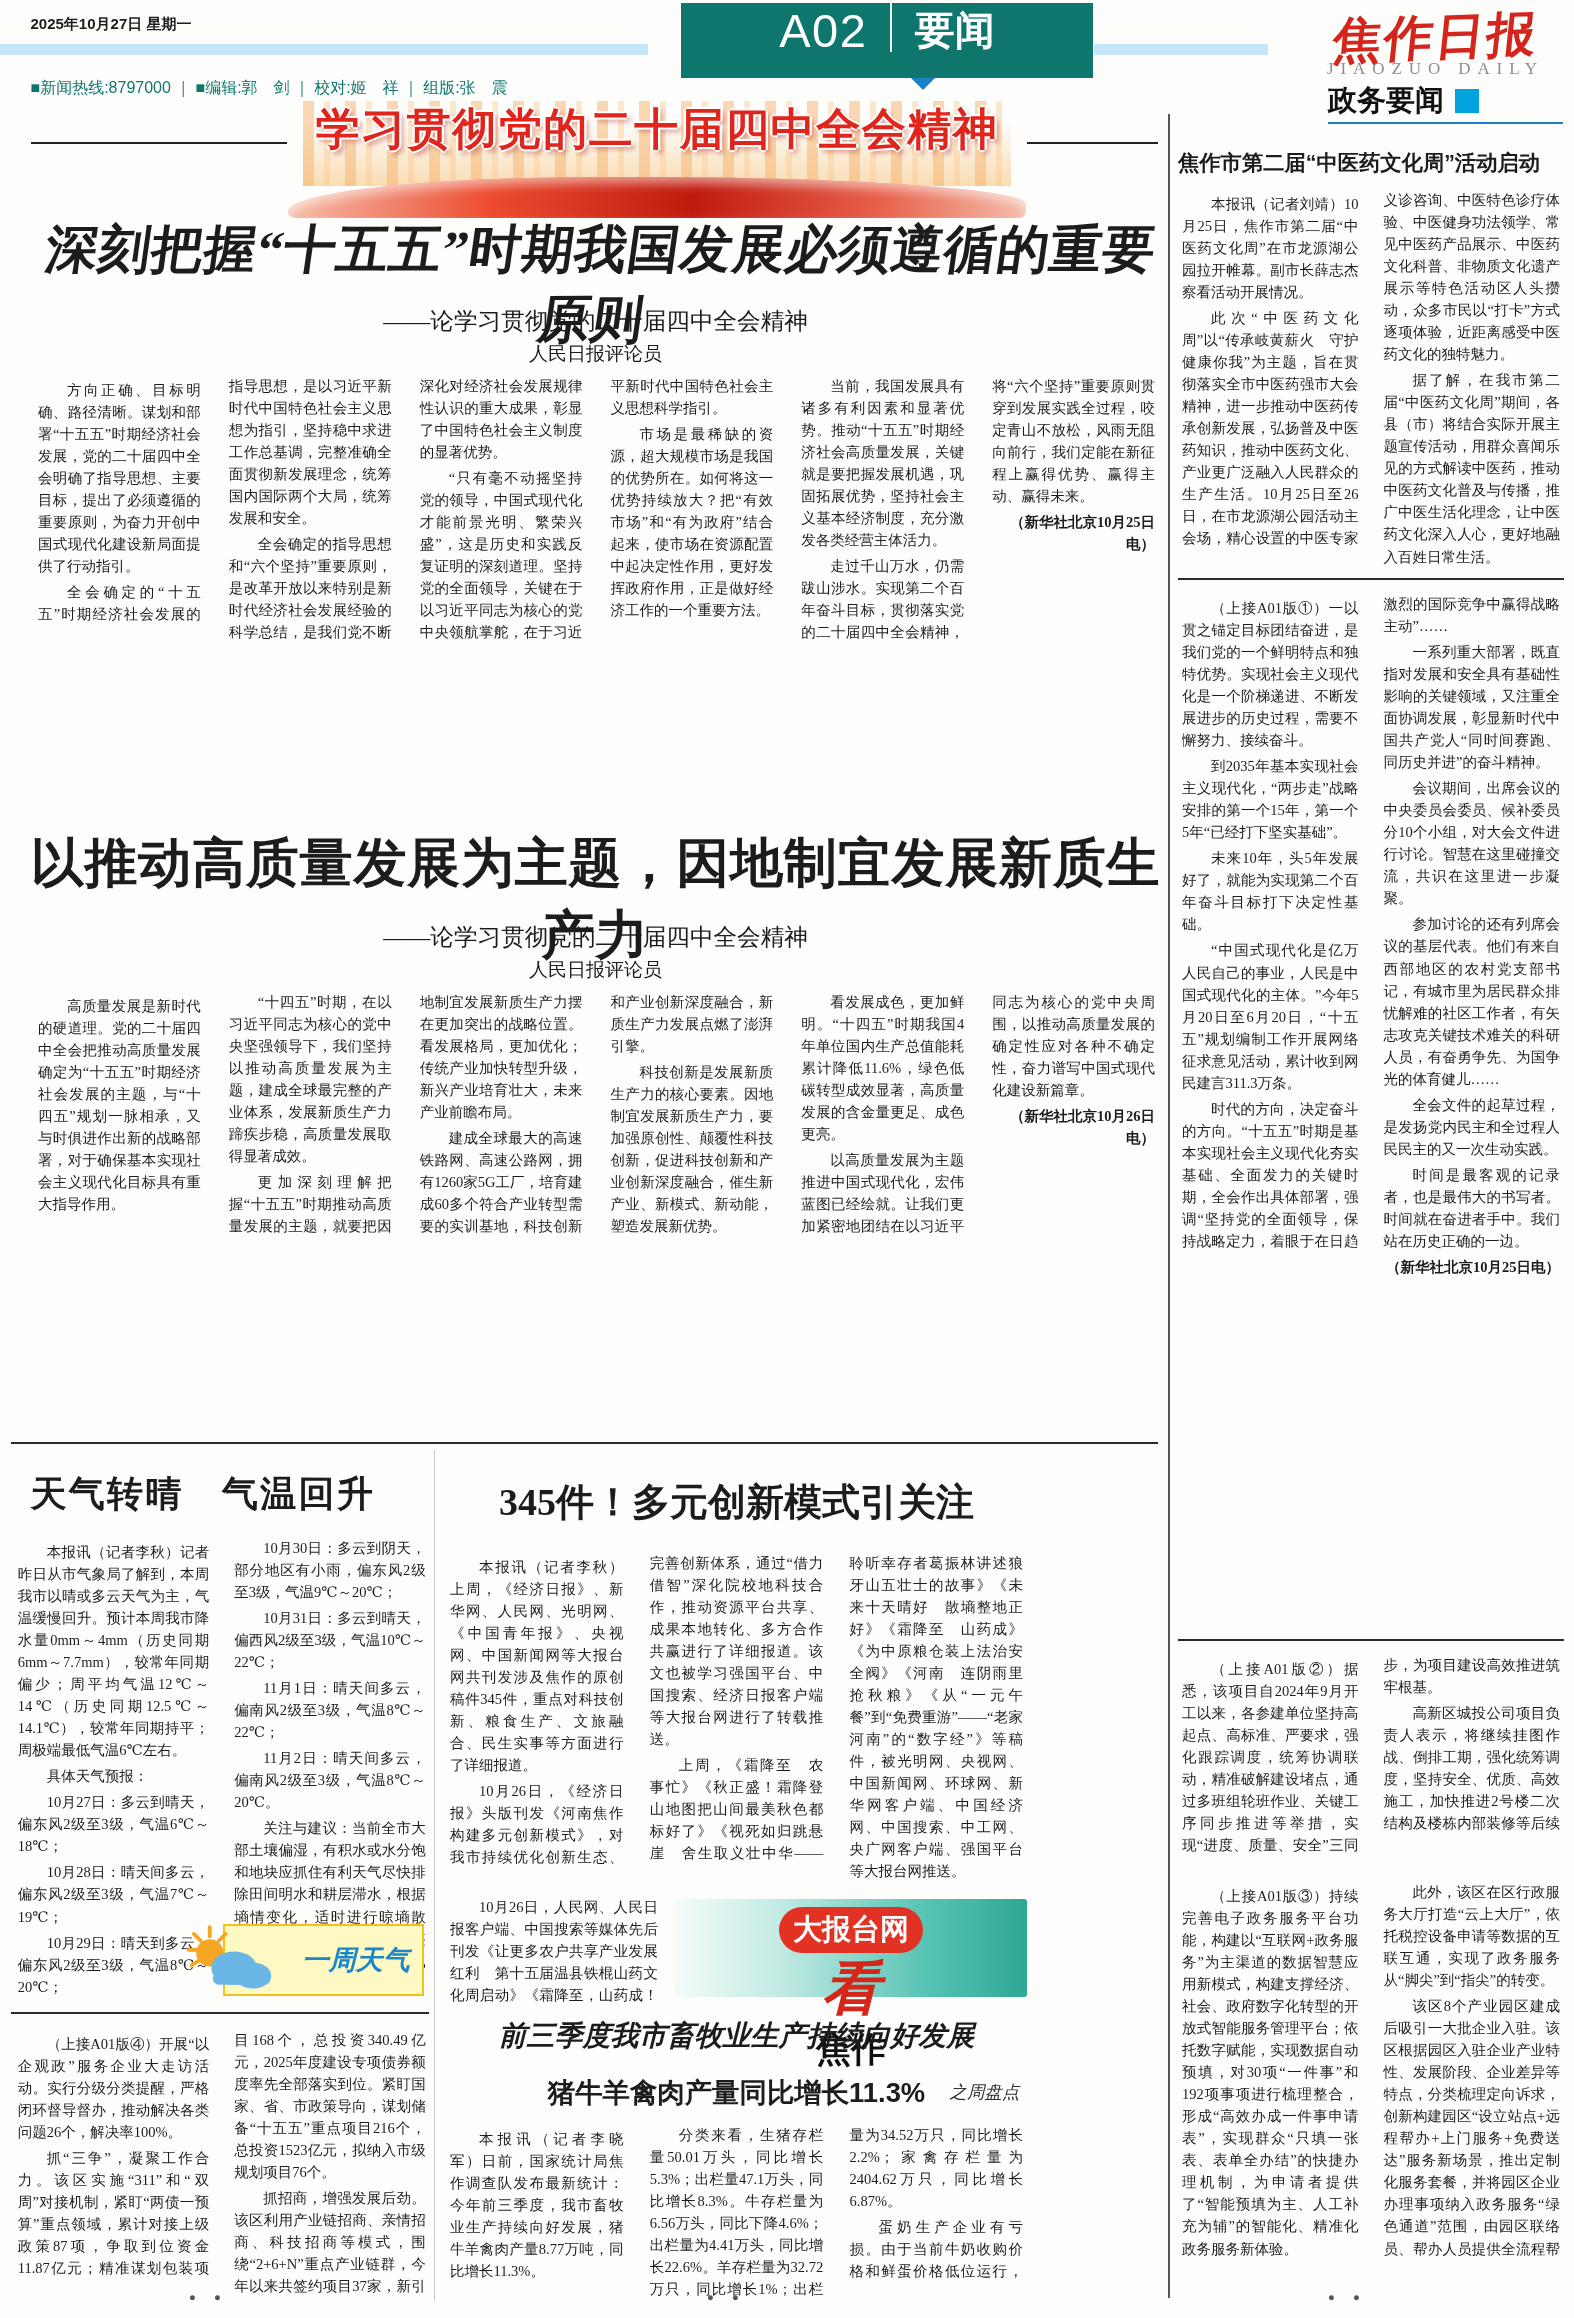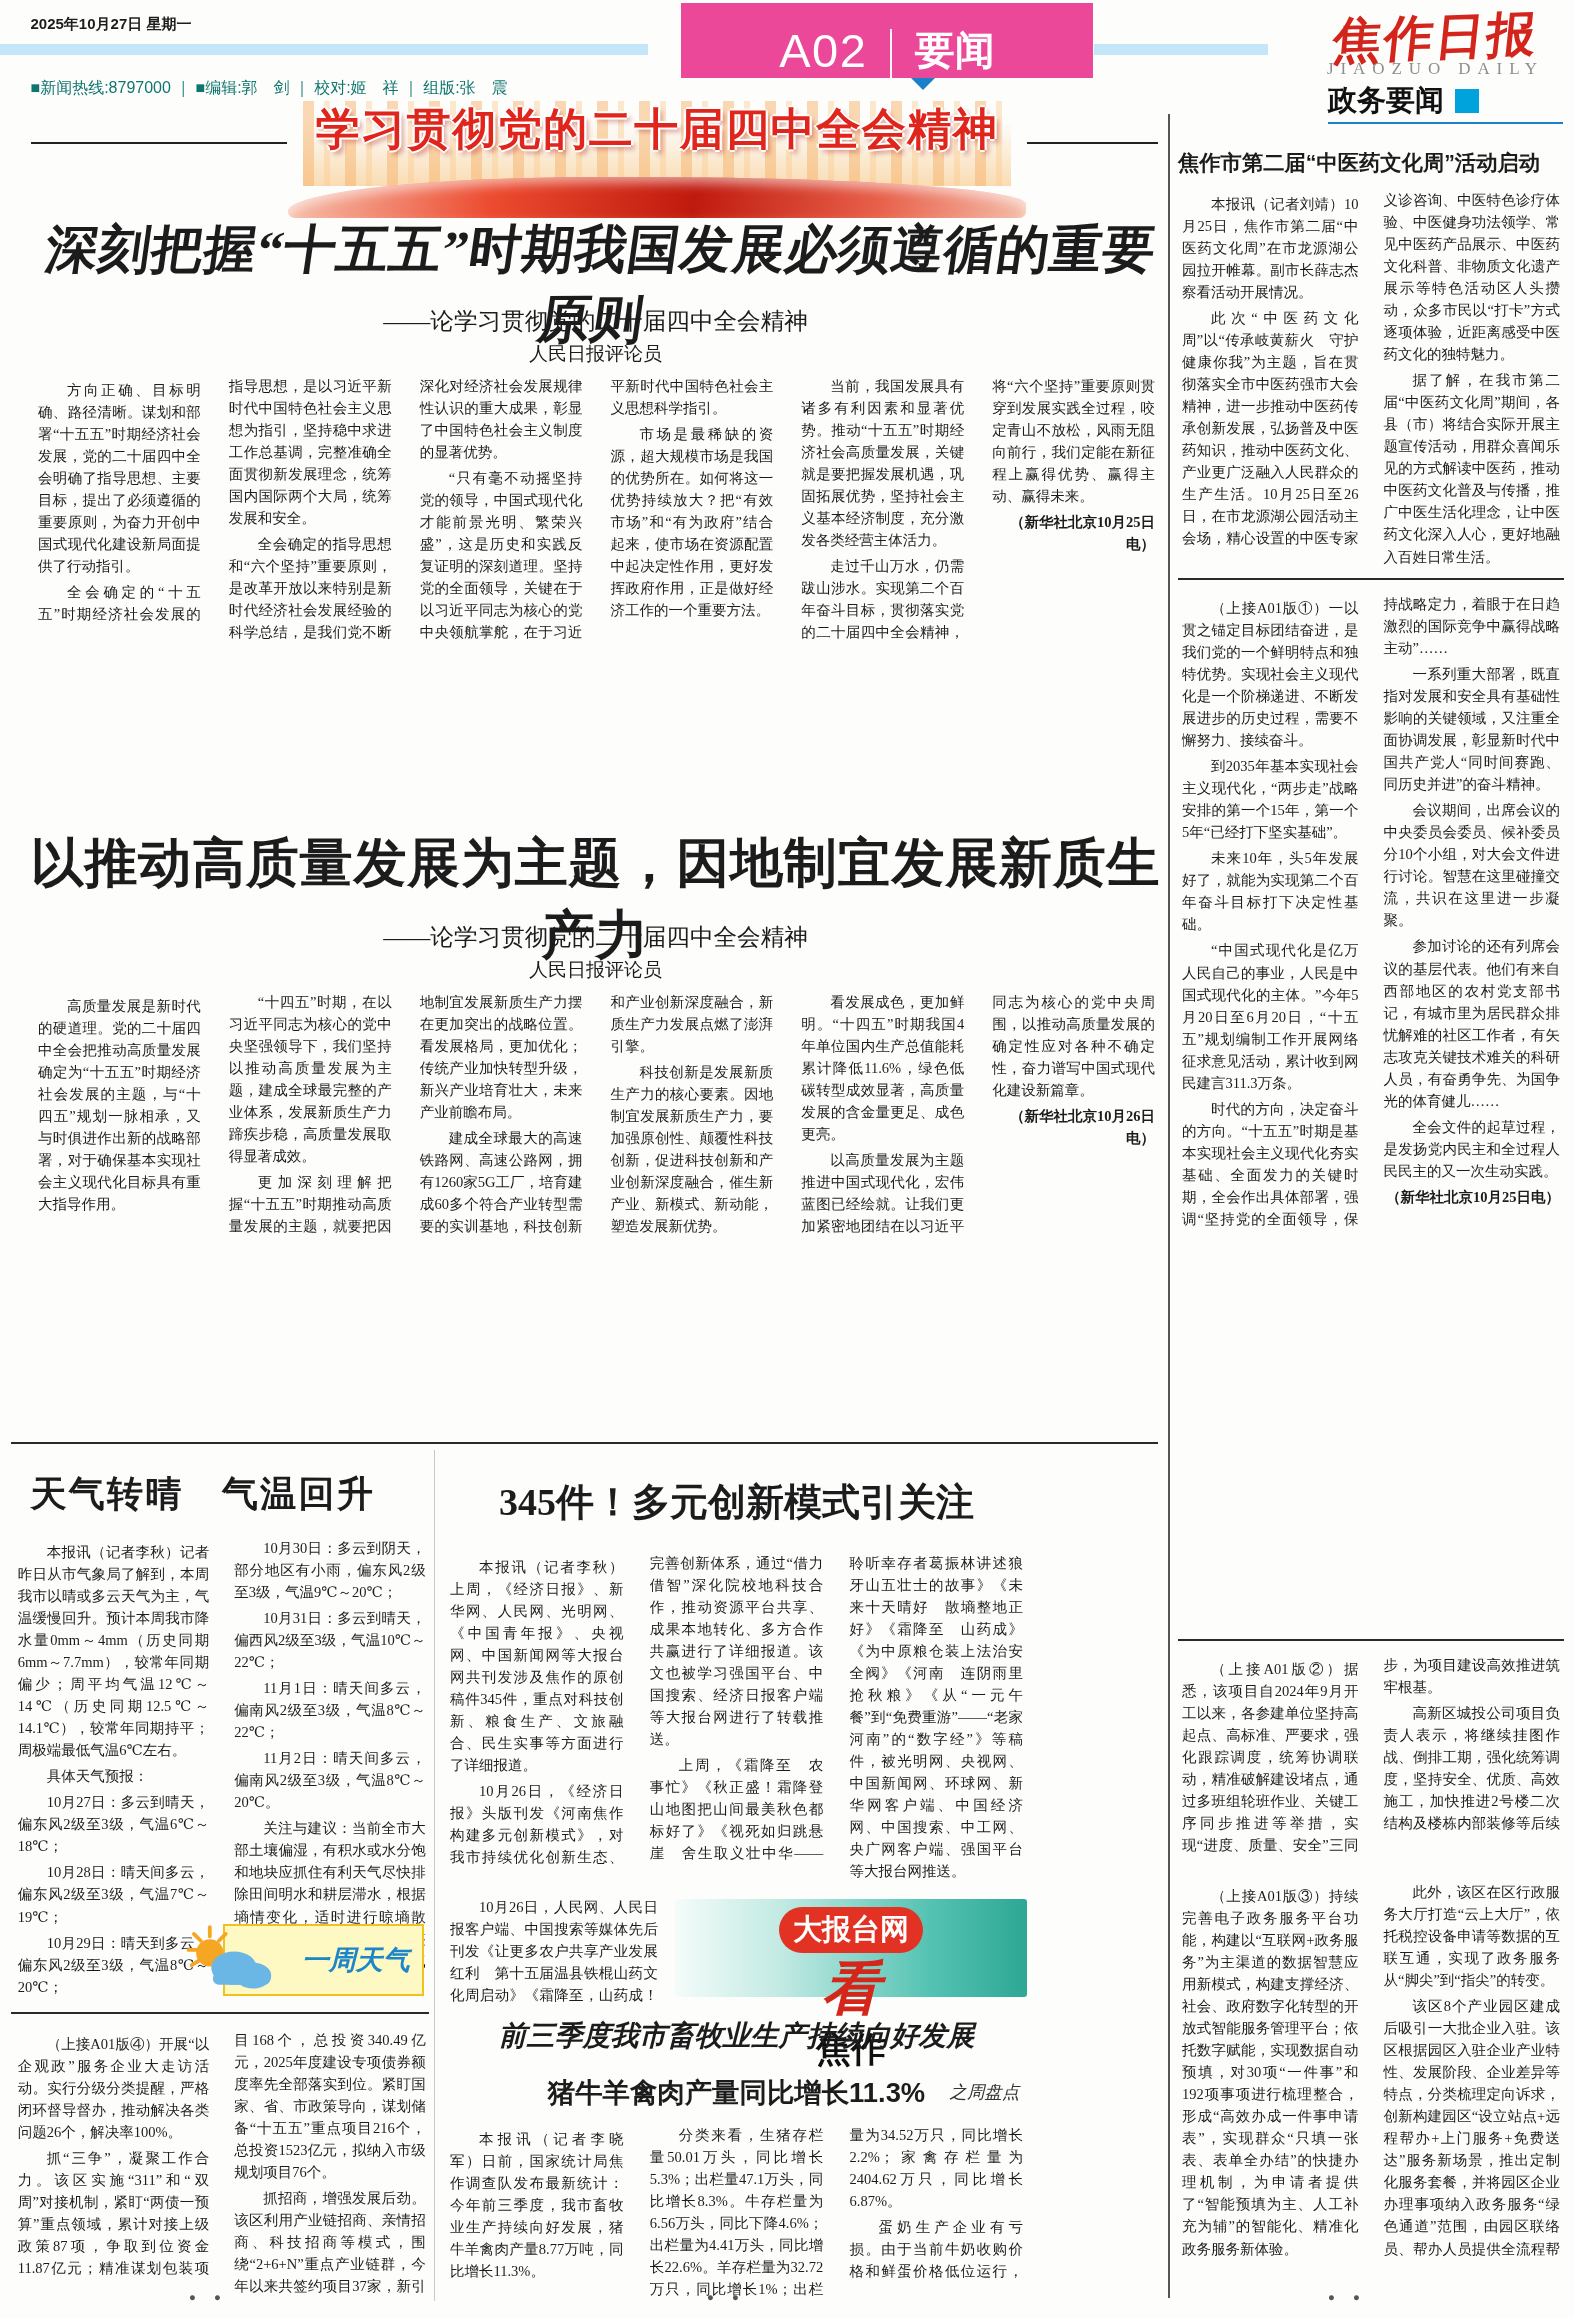--- a/index.html
+++ b/index.html
@@ -4,22 +4,22 @@
 <style>
   html,body{margin:0;padding:0;background:#e9e9e9;}
   #page{position:relative;width:1575px;height:2319px;background:#fdfdfc;overflow:hidden;
         font-family:"Liberation Serif","DejaVu Serif",serif;color:#1c1c1c;}
   .abs{position:absolute;}
   .sans{font-family:"Liberation Sans","DejaVu Sans",sans-serif;}
   .rule{background:#2a2a2a;}
   
   .date{left:30.5px;top:15.2px;font-size:15px;font-weight:bold;}
   .strip{top:44px;height:11.4px;background:#c4e6f8;}
-  .pagebox{left:681px;top:3px;width:412px;height:75px;background:#ec4899;display:flex;
-           align-items:flex-end;justify-content:center;gap:23px;color:#fff;}
+  .pagebox{left:681px;top:3px;width:412px;height:75px;background:#0f766e;display:flex;
+           align-items:flex-start;justify-content:center;gap:23px;color:#fff;}
   .pagebox .pno{font-size:47px;letter-spacing:1.5px;}
   .pagebox .pdiv{width:1.5px;height:49px;background:rgba(255,255,255,.95);}
   .pagebox .psec{font-size:40px;font-weight:bold;}
   .ptri{left:911px;top:78px;width:0;height:0;border:12.2px solid transparent;border-top-color:#1a80c8;}
   .logo-cn{left:1300px;top:4.6px;width:271px;text-align:center;font-size:49px;font-weight:bold;color:#d3251c;
            transform:rotate(-2deg) skewX(-8deg);letter-spacing:2.3px;}
   .logo-en{left:1300px;top:59px;width:271px;text-align:center;font-size:17px;color:#8e8e8e;letter-spacing:6.9px;}
   .infoline{left:30.5px;top:78px;font-size:16px;color:#0f766e;}
   
   .rail-label-row{left:1328px;top:81px;display:flex;align-items:center;gap:10.7px;}
@@ -237,20 +237,21 @@
   <div class="abs cont1 body cols2 signed">
       <p>（上接A01版①）一以贯之锚定目标团结奋进，是我们党的一个鲜明特点和独特优势。实现社会主义现代化是一个阶梯递进、不断发展进步的历史过程，需要不懈努力、接续奋斗。</p>
       <p>到2035年基本实现社会主义现代化，“两步走”战略安排的第一个15年，第一个5年“已经打下坚实基础”。</p>
       <p>未来10年，头5年发展好了，就能为实现第二个百年奋斗目标打下决定性基础。</p>
       <p>“中国式现代化是亿万人民自己的事业，人民是中国式现代化的主体。”今年5月20日至6月20日，“十五五”规划编制工作开展网络征求意见活动，累计收到网民建言311.3万条。</p>
       <p>时代的方向，决定奋斗的方向。“十五五”时期是基本实现社会主义现代化夯实基础、全面发力的关键时期，全会作出具体部署，强调“坚持党的全面领导，保持战略定力，着眼于在日趋激烈的国际竞争中赢得战略主动”……</p>
       <p>一系列重大部署，既直指对发展和安全具有基础性影响的关键领域，又注重全面协调发展，彰显新时代中国共产党人“同时间赛跑、同历史并进”的奋斗精神。</p>
       <p>会议期间，出席会议的中央委员会委员、候补委员分10个小组，对大会文件进行讨论。智慧在这里碰撞交流，共识在这里进一步凝聚。</p>
       <p>参加讨论的还有列席会议的基层代表。他们有来自西部地区的农村党支部书记，有城市里为居民群众排忧解难的社区工作者，有矢志攻克关键技术难关的科研人员，有奋勇争先、为国争光的体育健儿……</p>
       <p>全会文件的起草过程，是发扬党内民主和全过程人民民主的又一次生动实践。</p>
+      <p>时间是最客观的记录者，也是最伟大的书写者。时间就在奋进者手中。我们站在历史正确的一边。</p>
       <p>（新华社北京10月25日电）</p>
     </div>
 
   <div class="abs rule rail-rule" style="top:1639px;"></div>
   <div class="abs cont2 body cols2">
       <p>（上接A01版②）据悉，该项目自2024年9月开工以来，各参建单位坚持高起点、高标准、严要求，强化跟踪调度，统筹协调联动，精准破解建设堵点，通过多班组轮班作业、关键工序同步推进等举措，实现“进度、质量、安全”三同步，为项目建设高效推进筑牢根基。</p>
       <p>高新区城投公司项目负责人表示，将继续挂图作战、倒排工期，强化统筹调度，坚持安全、优质、高效施工，加快推进2号楼二次结构及楼栋内部装修等后续施工，确保项目如期高质量交付。</p>
     </div>
   <div class="abs cont3 body cols2">
       <p>（上接A01版③）持续完善电子政务服务平台功能，构建以“互联网+政务服务”为主渠道的数据智慧应用新模式，构建支撑经济、社会、政府数字化转型的开放式智能服务管理平台；依托数字赋能，实现数据自动预填，对30项“一件事”和192项事项进行梳理整合，形成“高效办成一件事申请表”，实现群众“只填一张表、表单全办结”的快捷办理机制，为申请者提供了“智能预填为主、人工补充为辅”的智能化、精准化政务服务新体验。</p>

